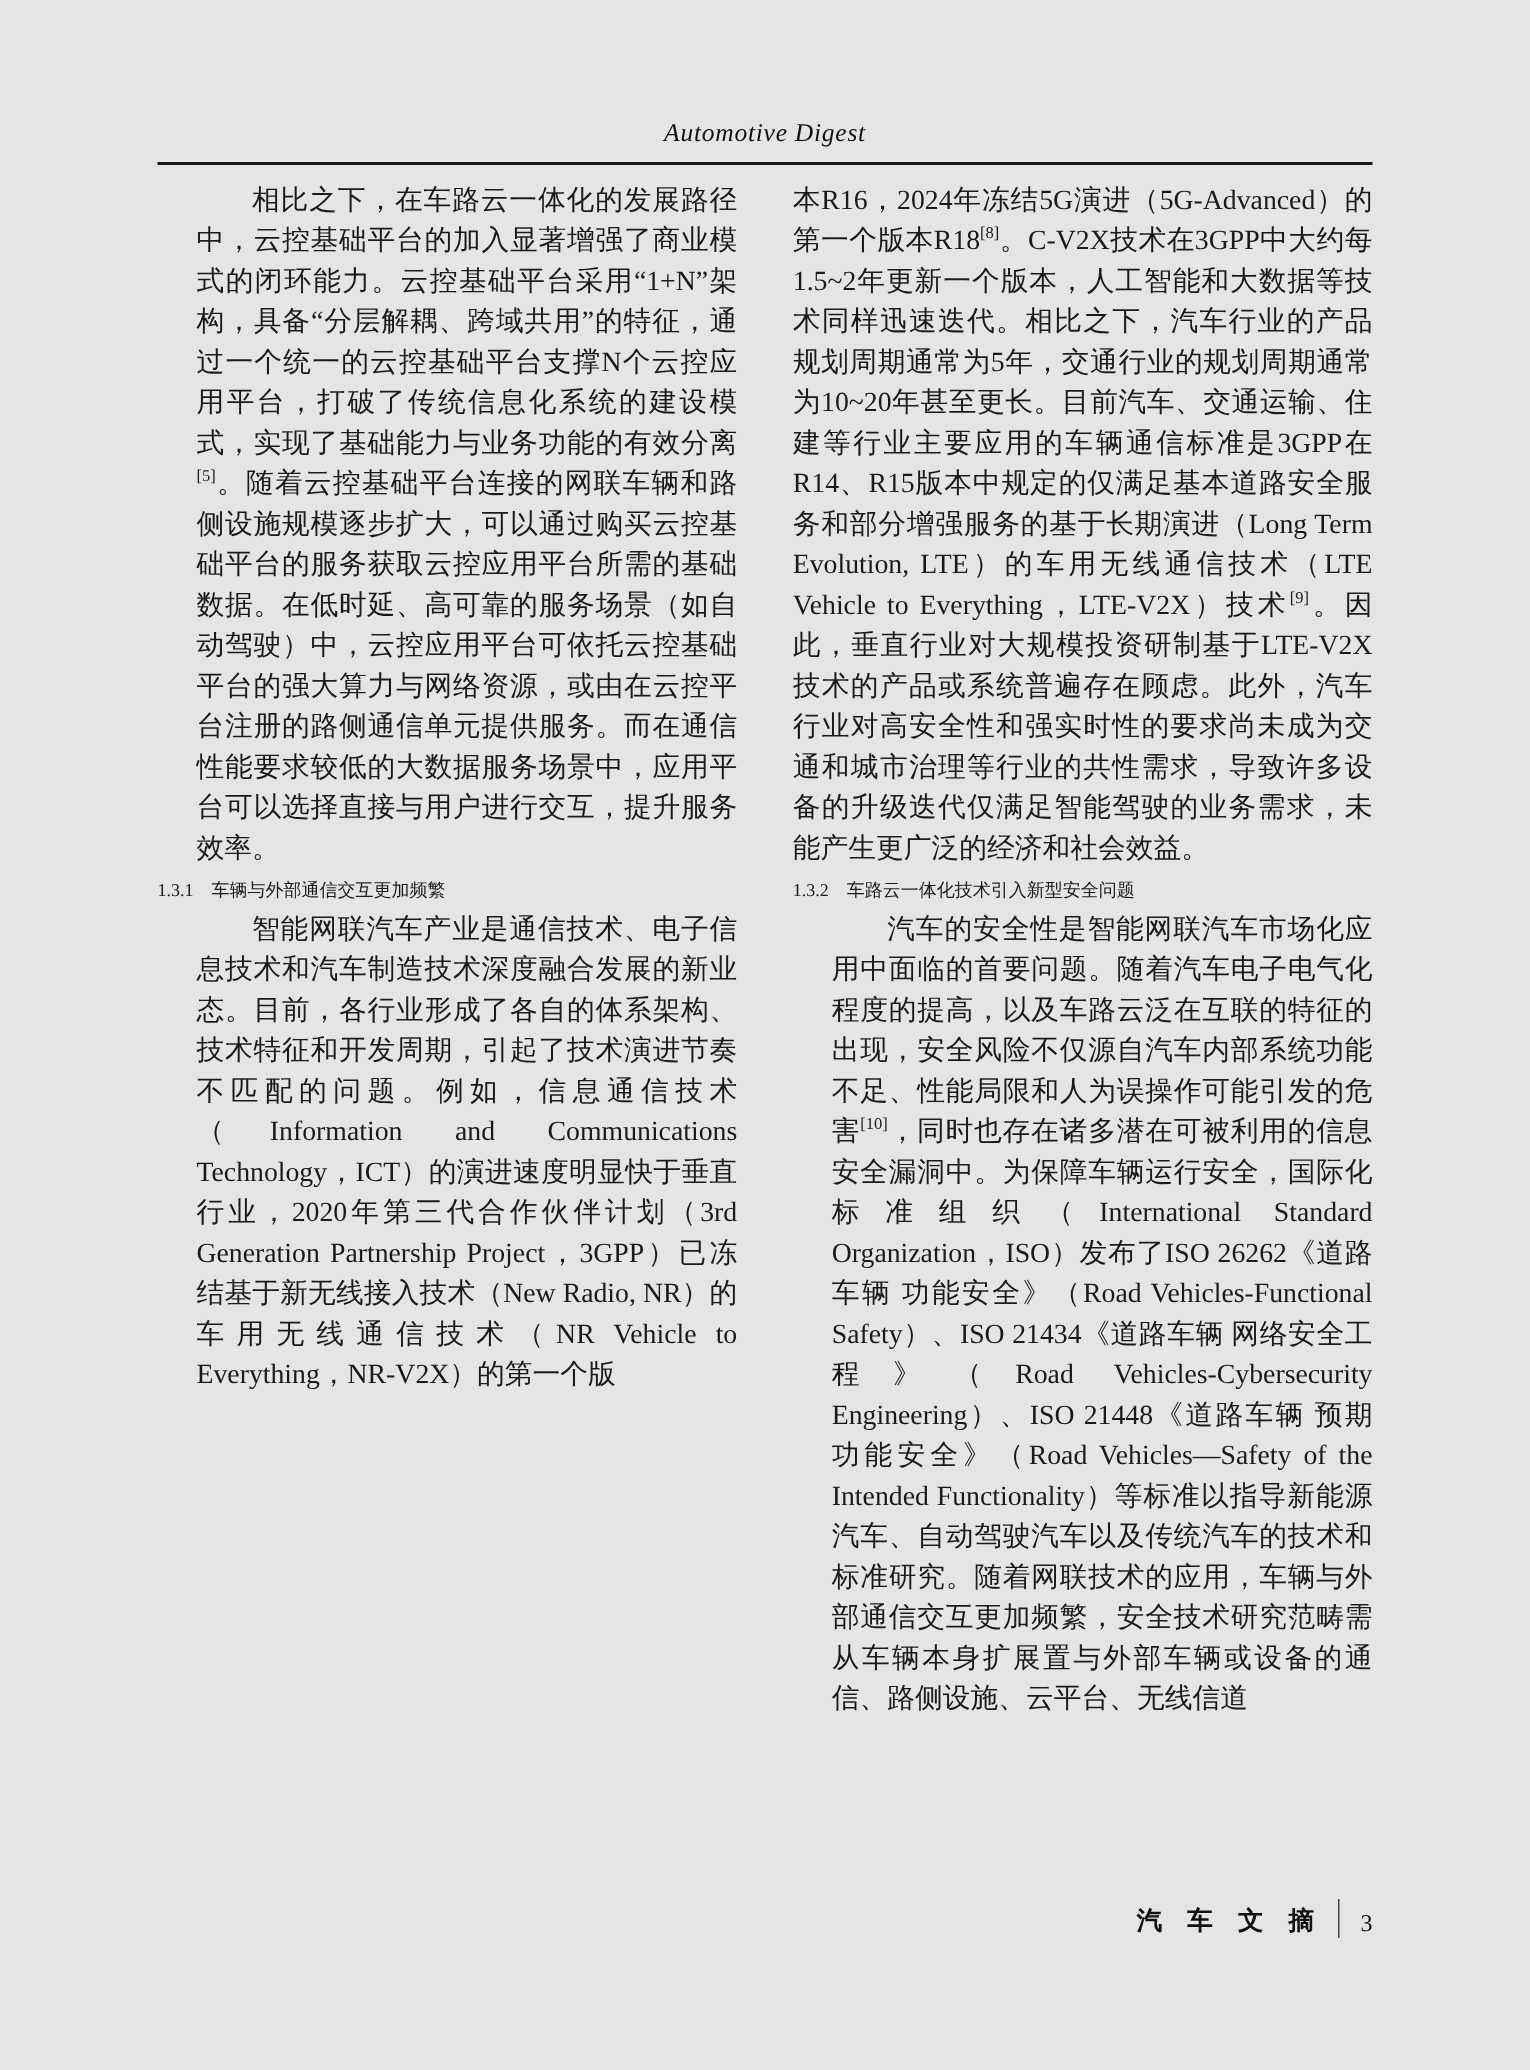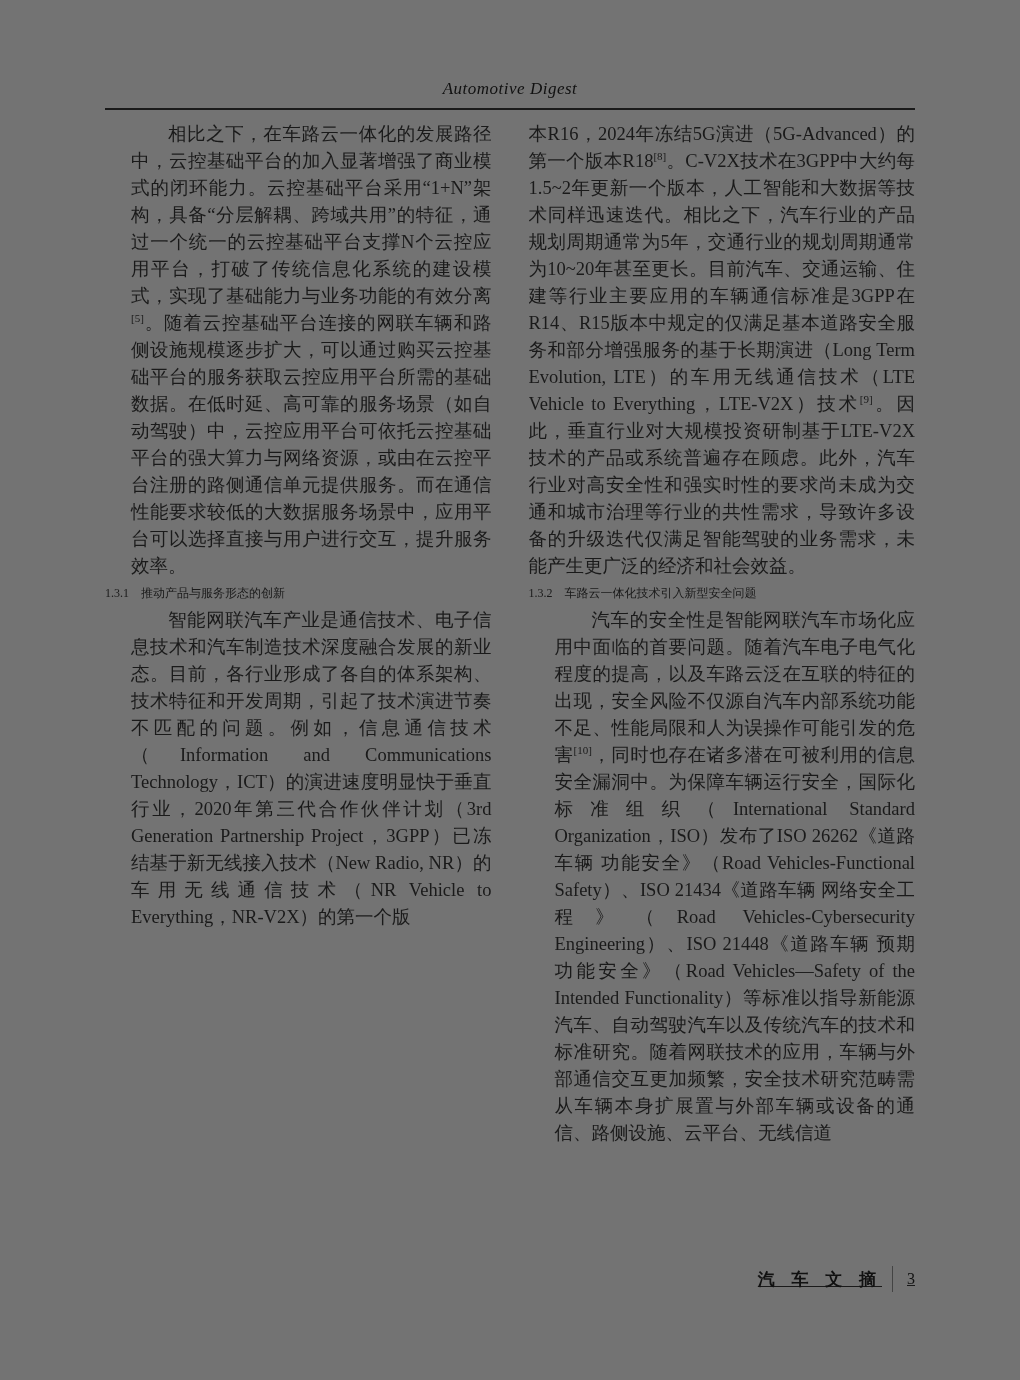--- a/index.html
+++ b/index.html
@@ -5,21 +5,21 @@
   html, body {
     margin: 0;
     padding: 0;
     background: #ffffff;
   }
   .page {
     position: relative;
     width: 1020px;
     height: 1380px;
     margin: 0 auto;
-    background: #737373;
+    background: #e5e5e5;
     color: #1a1a1a;
     font-family: "Liberation Serif", "DejaVu Serif", serif;
     box-sizing: border-box;
     overflow: hidden;
   }
   .content {
     position: absolute;
     left: 105px;
     right: 105px;
     top: 78px;
@@ -77,22 +77,21 @@
   sup.cite {
     font-size: 11px;
     line-height: 0;
     vertical-align: super;
   }
   .footer {
     position: absolute;
     right: 105px;
     bottom: 88px;
     display: flex;
-    align-items: center;
-    text-decoration: underline;
+    align-items: flex-end;
   }
   .footer-journal {
     font-family: "Liberation Sans", "DejaVu Sans", sans-serif;
     font-weight: bold;
     font-size: 17px;
     letter-spacing: 6px;
     color: #111111;
   }
   .footer-sep {
     display: inline-block;
@@ -111,21 +110,21 @@
 
 <div class="page">
   <div class="content">
     <div class="running-head">
       <span>Automotive Digest</span>
     </div>
     <div class="head-rule"></div>
     <div class="columns">
       <div class="col">
           <p class="indent">相比之下，在车路云一体化的发展路径中，云控基础平台的加入显著增强了商业模式的闭环能力。云控基础平台采用“1+N”架构，具备“分层解耦、跨域共用”的特征，通过一个统一的云控基础平台支撑N个云控应用平台，打破了传统信息化系统的建设模式，实现了基础能力与业务功能的有效分离<sup class="cite">[5]</sup>。随着云控基础平台连接的网联车辆和路侧设施规模逐步扩大，可以通过购买云控基础平台的服务获取云控应用平台所需的基础数据。在低时延、高可靠的服务场景（如自动驾驶）中，云控应用平台可依托云控基础平台的强大算力与网络资源，或由在云控平台注册的路侧通信单元提供服务。而在通信性能要求较低的大数据服务场景中，应用平台可以选择直接与用户进行交互，提升服务效率。</p>
-          <h3>1.3.1　推动产品与服务形态的创新</h3>
+          <h3>1.3.1　车辆与外部通信交互更加频繁</h3>
           <p class="indent">智能网联汽车产业是通信技术、电子信息技术和汽车制造技术深度融合发展的新业态。目前，各行业形成了各自的体系架构、技术特征和开发周期，引起了技术演进节奏不匹配的问题。例如，信息通信技术（Information and Communications Technology，ICT）的演进速度明显快于垂直行业，2020年第三代合作伙伴计划（3rd Generation Partnership Project，3GPP）已冻结基于新无线接入技术（New Radio, NR）的车用无线通信技术（NR Vehicle to Everything，NR-V2X）的第一个版</p>
         </div>
       <div class="col">
           <p>本R16，2024年冻结5G演进（5G-Advanced）的第一个版本R18<sup class="cite">[8]</sup>。C-V2X技术在3GPP中大约每1.5~2年更新一个版本，人工智能和大数据等技术同样迅速迭代。相比之下，汽车行业的产品规划周期通常为5年，交通行业的规划周期通常为10~20年甚至更长。目前汽车、交通运输、住建等行业主要应用的车辆通信标准是3GPP在R14、R15版本中规定的仅满足基本道路安全服务和部分增强服务的基于长期演进（Long Term Evolution, LTE）的车用无线通信技术（LTE Vehicle to Everything，LTE-V2X）技术<sup class="cite">[9]</sup>。因此，垂直行业对大规模投资研制基于LTE-V2X技术的产品或系统普遍存在顾虑。此外，汽车行业对高安全性和强实时性的要求尚未成为交通和城市治理等行业的共性需求，导致许多设备的升级迭代仅满足智能驾驶的业务需求，未能产生更广泛的经济和社会效益。</p>
           <h3>1.3.2　车路云一体化技术引入新型安全问题</h3>
           <p class="indent">汽车的安全性是智能网联汽车市场化应用中面临的首要问题。随着汽车电子电气化程度的提高，以及车路云泛在互联的特征的出现，安全风险不仅源自汽车内部系统功能不足、性能局限和人为误操作可能引发的危害<sup class="cite">[10]</sup>，同时也存在诸多潜在可被利用的信息安全漏洞中。为保障车辆运行安全，国际化标准组织（International Standard Organization，ISO）发布了ISO 26262《道路车辆 功能安全》（Road Vehicles-Functional Safety）、ISO 21434《道路车辆 网络安全工程》（Road Vehicles-Cybersecurity Engineering）、ISO 21448《道路车辆 预期功能安全》（Road Vehicles—Safety of the Intended Functionality）等标准以指导新能源汽车、自动驾驶汽车以及传统汽车的技术和标准研究。随着网联技术的应用，车辆与外部通信交互更加频繁，安全技术研究范畴需从车辆本身扩展置与外部车辆或设备的通信、路侧设施、云平台、无线信道</p>
         </div>
     </div>
   </div>
   <div class="footer">

